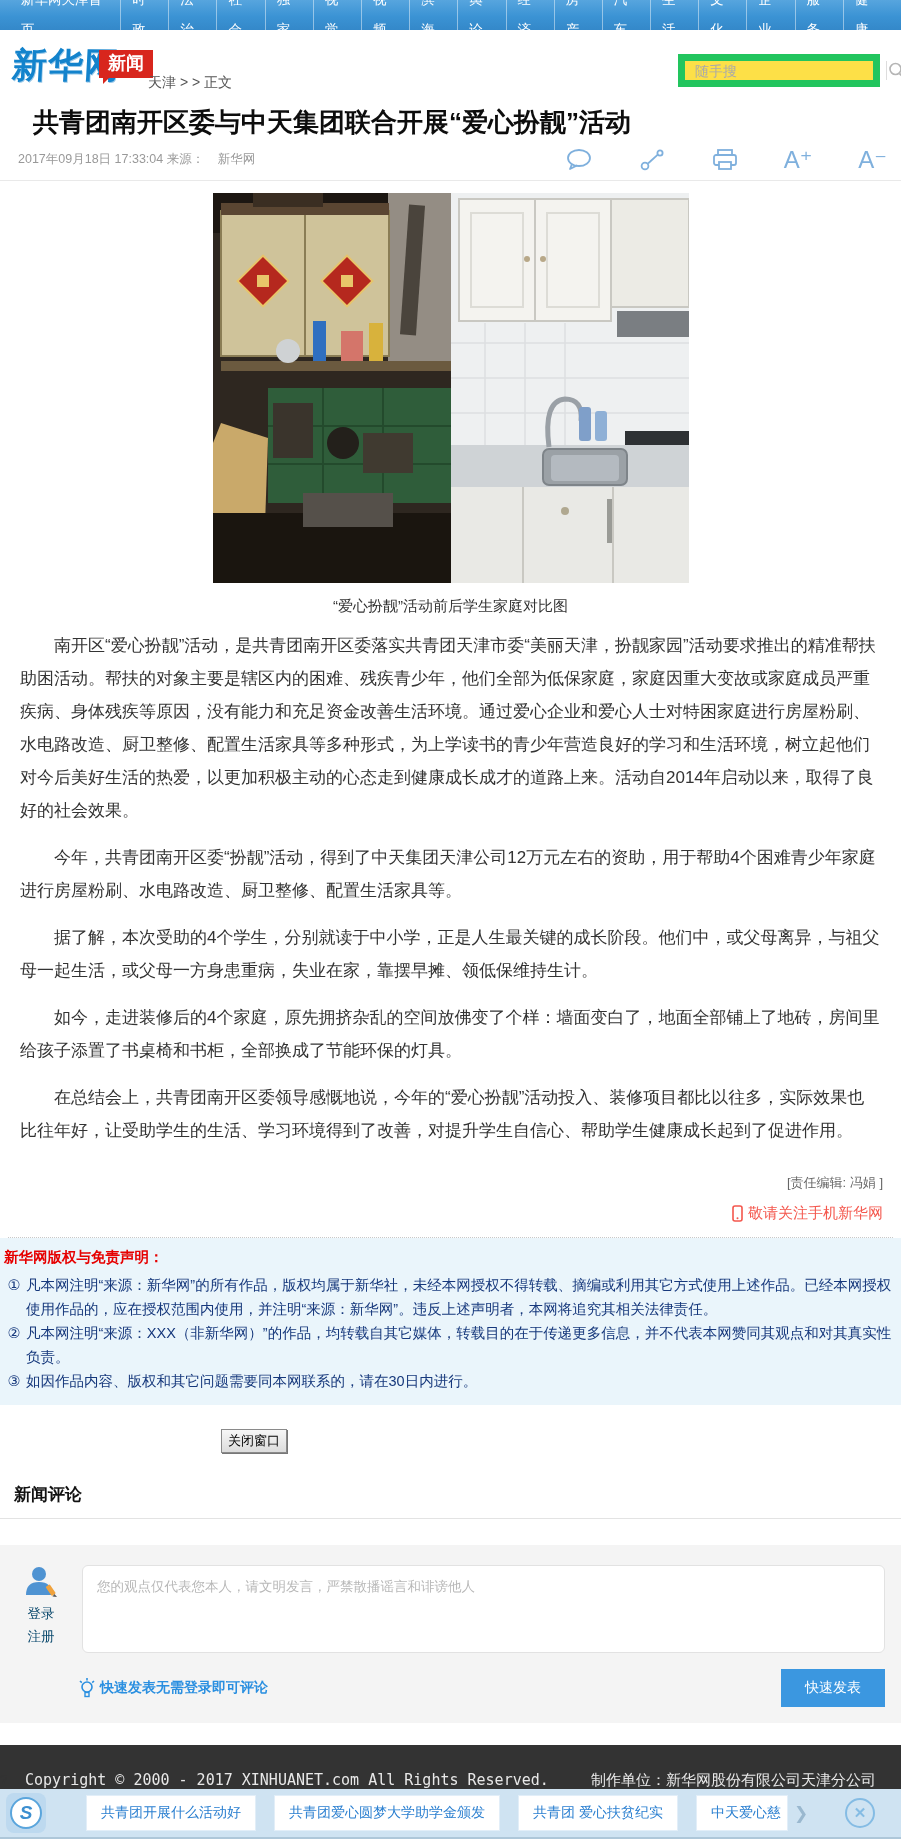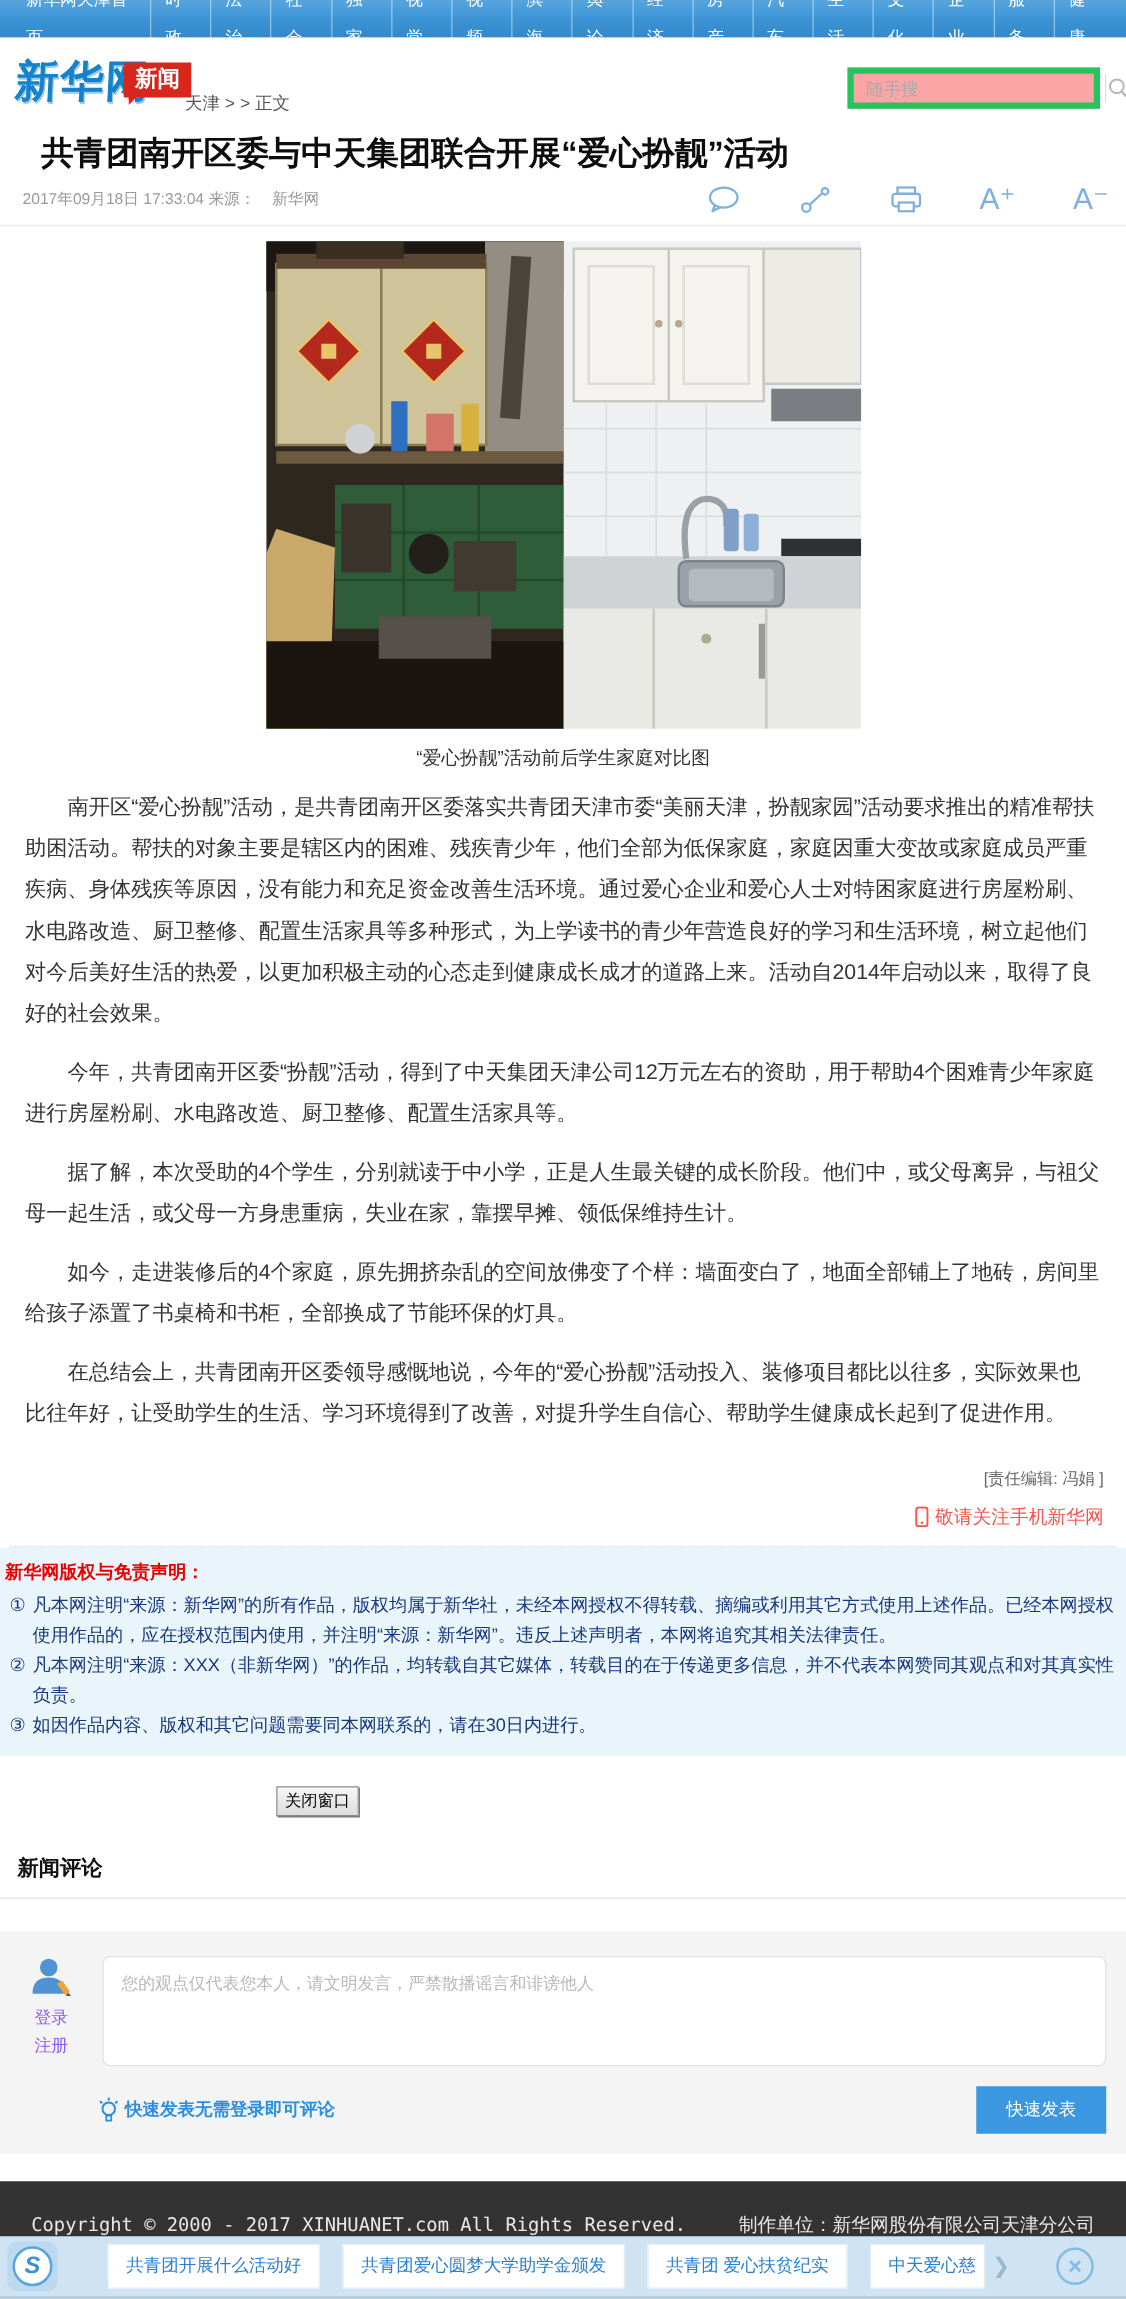--- a/index.html
+++ b/index.html
@@ -29,21 +29,21 @@
     position:absolute; left:99px; top:20px; background:#d8261d; color:#fff;
     font-size:18px; font-weight:bold; padding:3px 9px; line-height:1.2;
   }
   .badge:after {
     content:""; position:absolute; left:4px; bottom:-6px; border:4px solid transparent;
     border-top-color:#d8261d; border-left-color:#d8261d;
   }
   .breadcrumb { position:absolute; left:148px; top:44px; font-size:14px; color:#555; }
   .searchbox {
     position:absolute; left:678px; top:24px; width:202px; height:33px;
-    border:5px solid #22c55e; display:flex; background:#fca5a5;
+    border:7px solid #22c55e; display:flex; background:#fde047;
   }
   .searchbox input {
     flex:1; border:none; outline:none; padding:0 10px; font-size:14px; color:#333;
     font-family:inherit; background:transparent;
   }
   .searchbox input::placeholder { color:#aaa; }
   .search-btn { width:38px; border-left:1px solid #ddd; display:flex; align-items:center; justify-content:center; cursor:pointer; background:#fff; }
   
   .title { font-size:26px; font-weight:bold; color:#0d0d0d; padding:4px 33px 8px; line-height:1.3; }
   .meta-row {
@@ -84,21 +84,21 @@
     font-family:inherit; padding:0 6px;
   }
   
   .comments-heading {
     margin-top:30px; padding:0 14px 12px; font-size:17px; font-weight:bold;
     color:#111; border-bottom:1px solid #e3e3e3;
   }
   .comment-panel { margin:26px 0 0; background:#f4f4f4; padding:20px 16px 16px; }
   .comment-top { display:flex; gap:16px; }
   .login-col { width:50px; text-align:center; font-size:13.5px; }
-  .login-col a { display:block; color:#8b5cf6; text-decoration:none; margin-top:5px;font-family:Liberation Serif, serif; }
+  .login-col a { display:block; color:#0c4a6e; text-decoration:none; margin-top:5px;font-family:Liberation Serif, serif; }
   .avatar { display:inline-block; }
   .comment-input {
     flex:1; height:88px; background:#fff; border:1px solid #e2e2e2; border-radius:6px;
     padding:12px 14px; font-size:13.5px; color:#333; resize:none; outline:none;
     font-family:inherit;
   }
   .comment-input::placeholder { color:#b8b8b8; }
   .quick-row { display:flex; justify-content:space-between; align-items:center; margin-top:16px; padding-left:62px; }
   .quick-tip { display:flex; align-items:center; gap:4px; color:#2a8fe0; font-size:14px; font-weight:bold; cursor:pointer; }
   .quick-btn { background:#3b97e0; color:#fff; border:none; padding:10px 24px; font-size:14px; cursor:pointer; font-family:inherit; }

